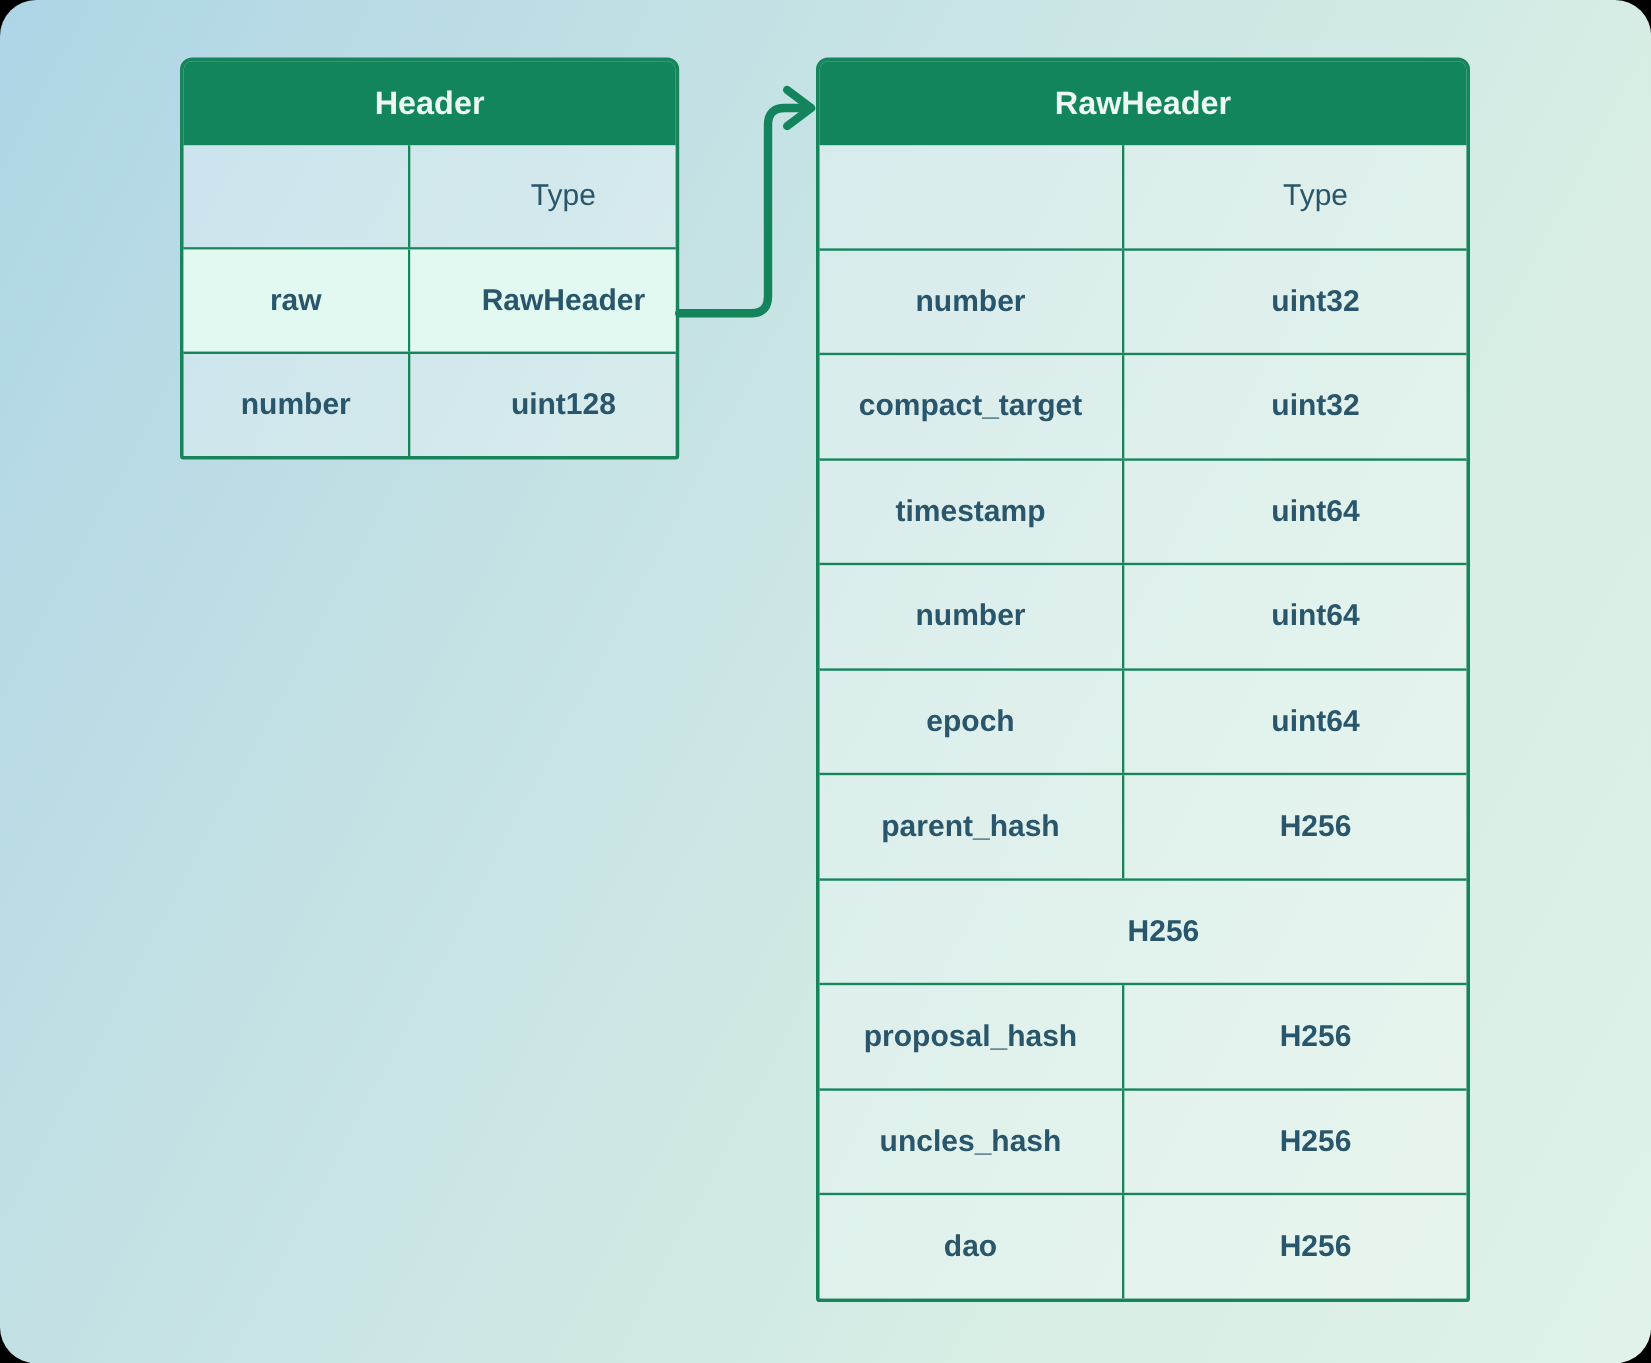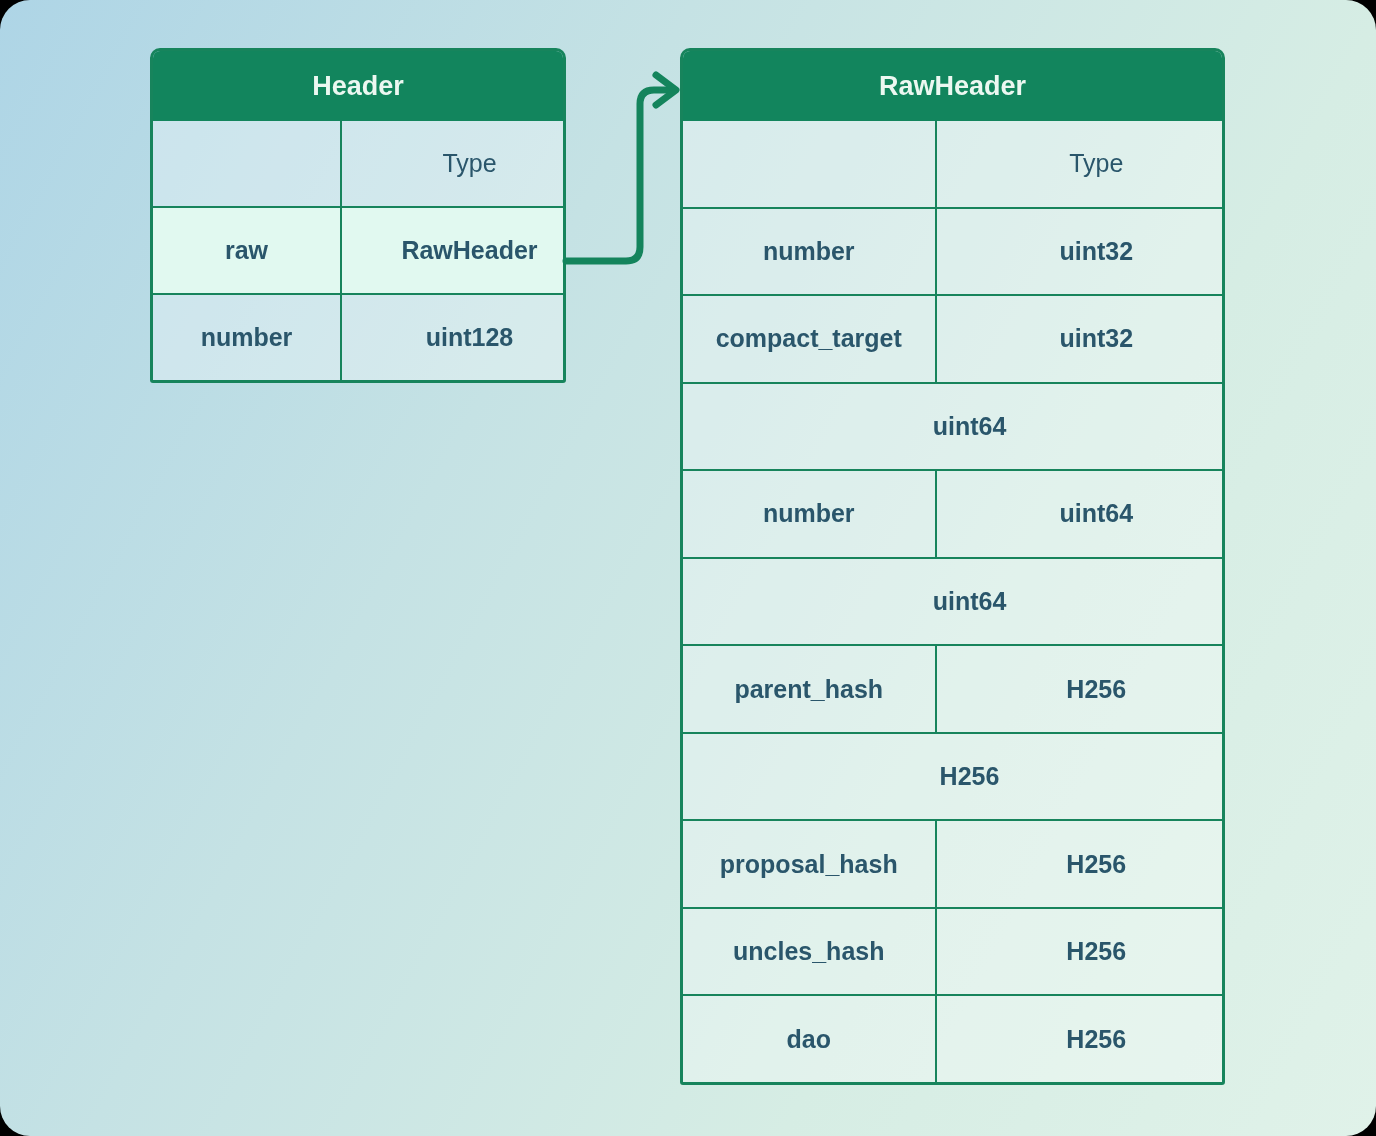--- a/index.html
+++ b/index.html
@@ -115,27 +115,29 @@
     </div>
     <div class="row">
       <div class="cell field-cell">number</div>
       <div class="cell type-cell">uint32</div>
     </div>
     <div class="row">
       <div class="cell field-cell">compact_target</div>
       <div class="cell type-cell">uint32</div>
     </div>
     <div class="row">
+      <div class="cell field-cell">timestamp</div>
       <div class="cell type-cell">uint64</div>
     </div>
     <div class="row">
       <div class="cell field-cell">number</div>
       <div class="cell type-cell">uint64</div>
     </div>
     <div class="row">
+      <div class="cell field-cell">epoch</div>
       <div class="cell type-cell">uint64</div>
     </div>
     <div class="row">
       <div class="cell field-cell">parent_hash</div>
       <div class="cell type-cell">H256</div>
     </div>
     <div class="row">
       <div class="cell type-cell">H256</div>
     </div>
     <div class="row">

